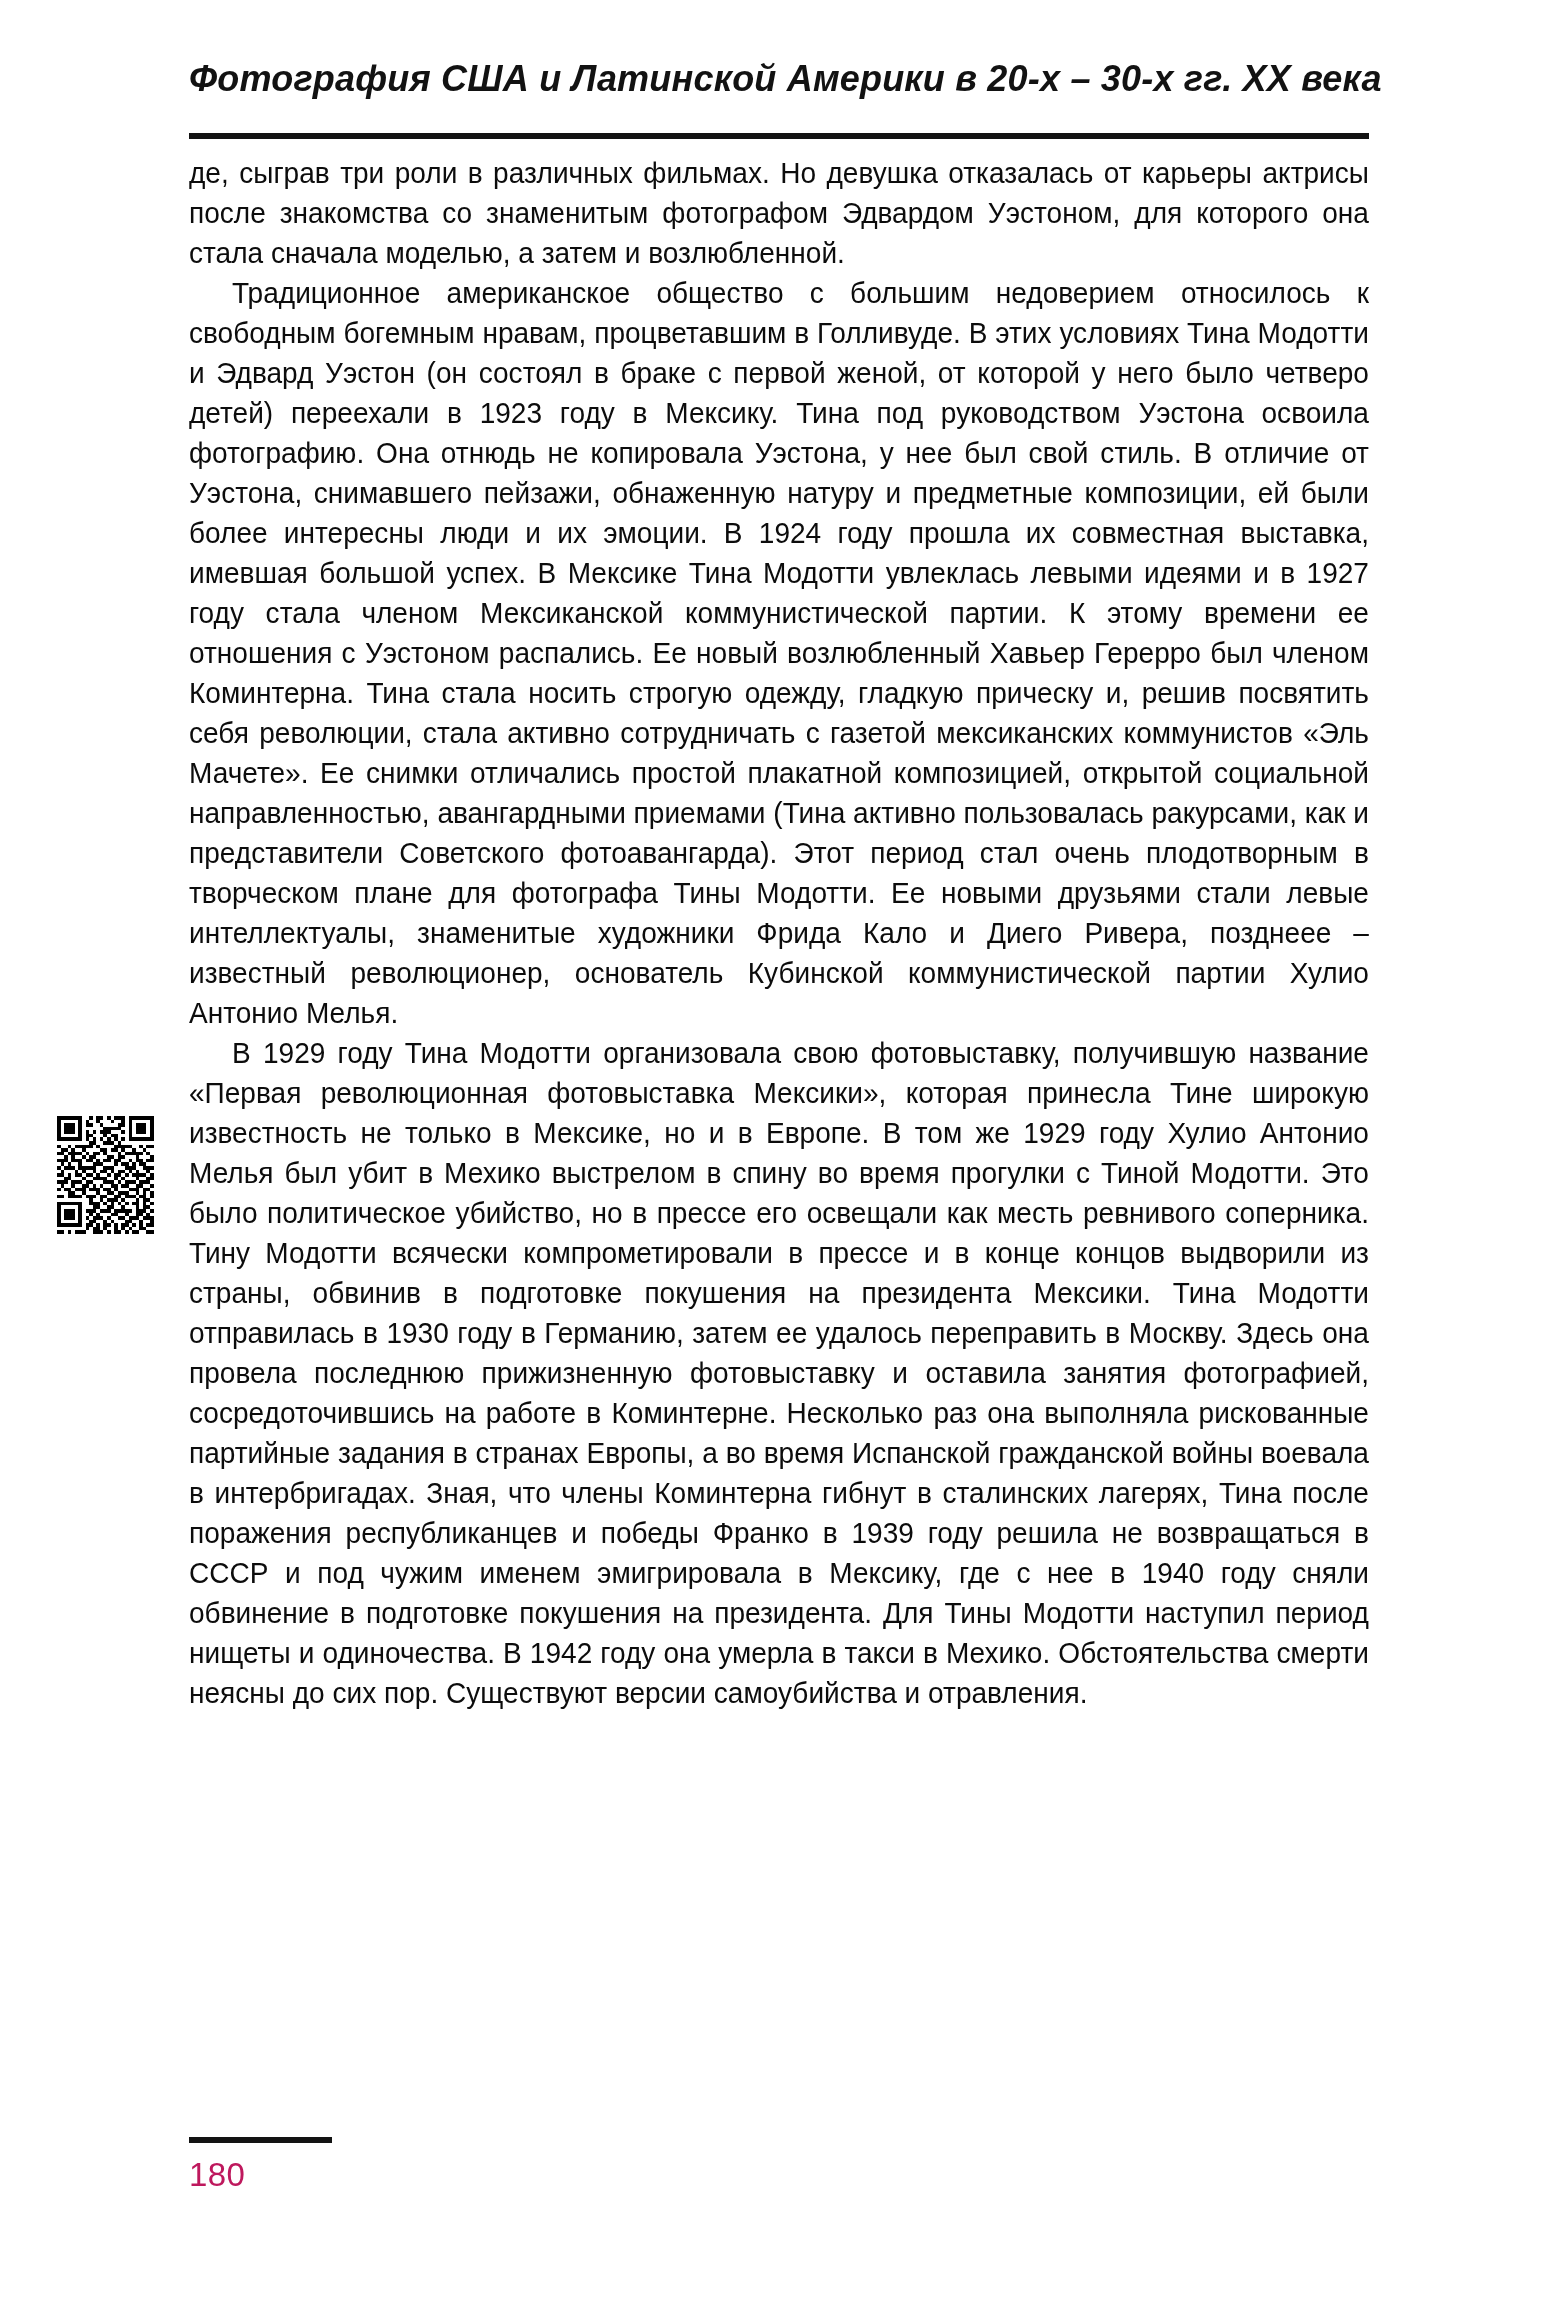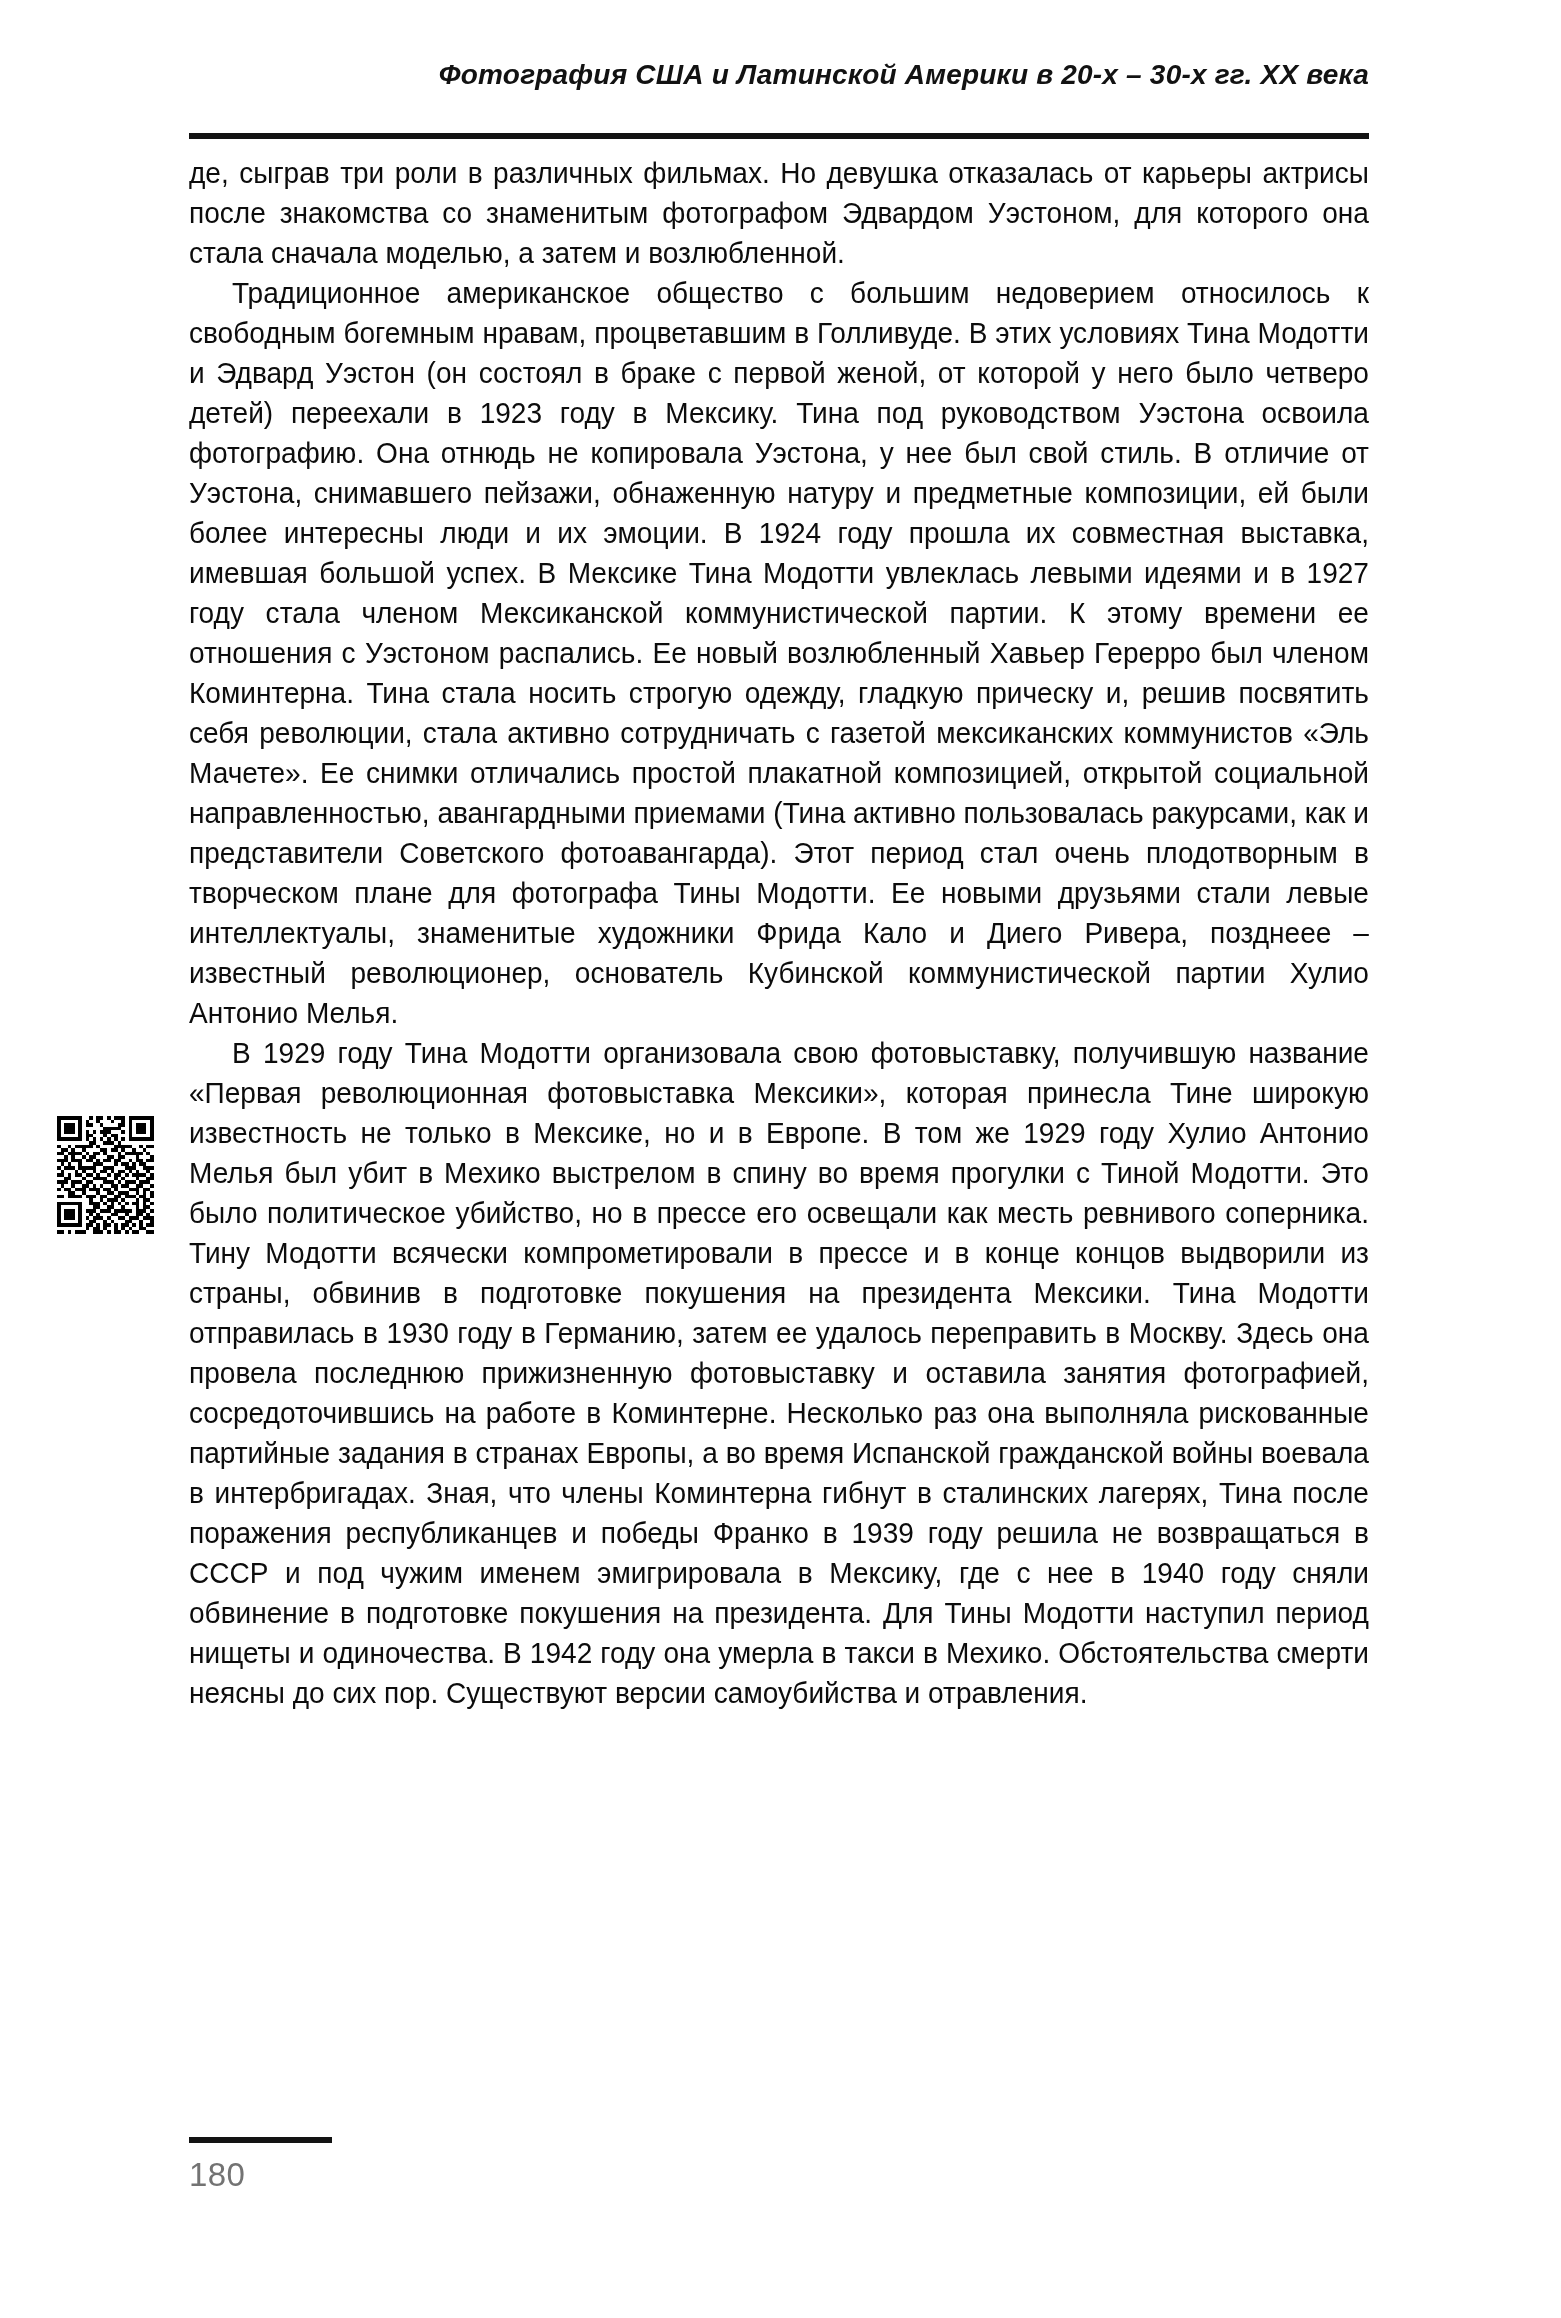--- a/index.html
+++ b/index.html
@@ -27,21 +27,21 @@
   
   .running-head {
     position: absolute;
     left: 189px;
     top: 61px;
     width: 1180px;
     text-align: right;
     font-family: "Liberation Sans", sans-serif;
     font-style: italic;
     font-weight: bold;
-    font-size: 28px;
+    font-size: 36px;
     letter-spacing: 0.2px;
     line-height: 1.0;
     white-space: nowrap;
     color: #121212;
   }
   .head-rule {
     position: absolute;
     left: 189px;
     top: 133px;
     width: 1180px;
@@ -102,21 +102,21 @@
   }
   .folio {
     position: absolute;
     left: 189px;
     top: 2156px;
     font-family: "Liberation Sans", sans-serif;
     font-weight: normal;
     font-size: 33px;
     line-height: 1.15;
     letter-spacing: 0.4px;
-    color: #737373;
+    color: #be185d;
   }
 </style>
 </head>
 <body>
 
 <div class="page">
 
   <div class="running-head">Фотография США и Латинской Америки в 20-х – 30-х гг. XX века</div>
 
   <div class="head-rule"></div>

